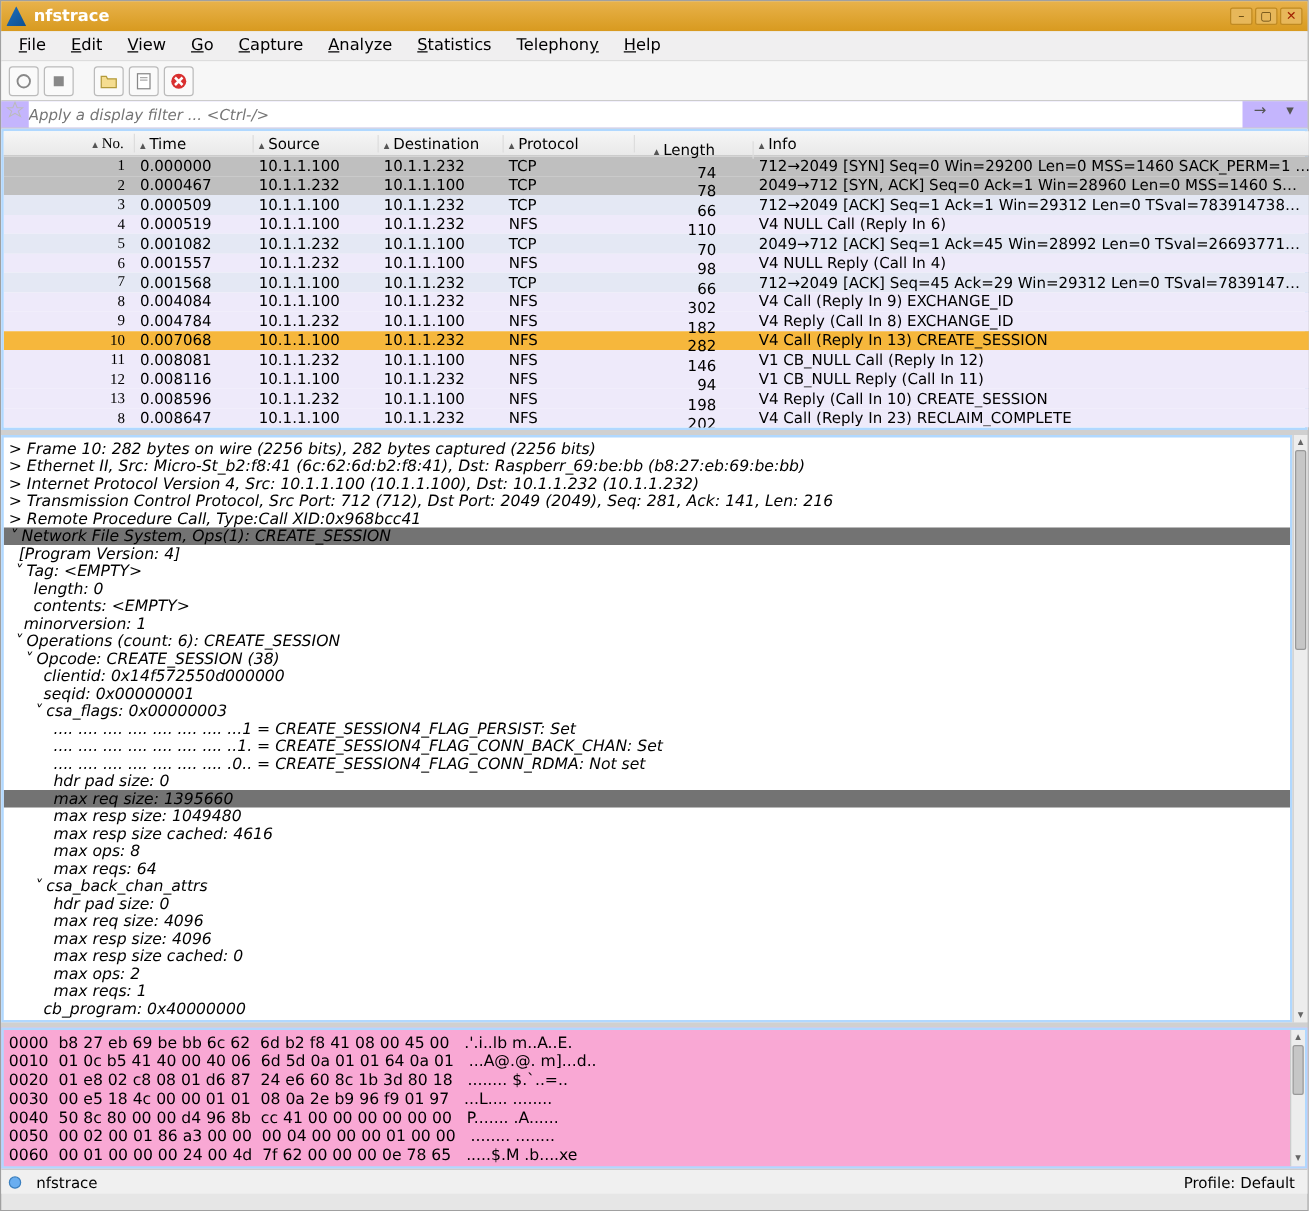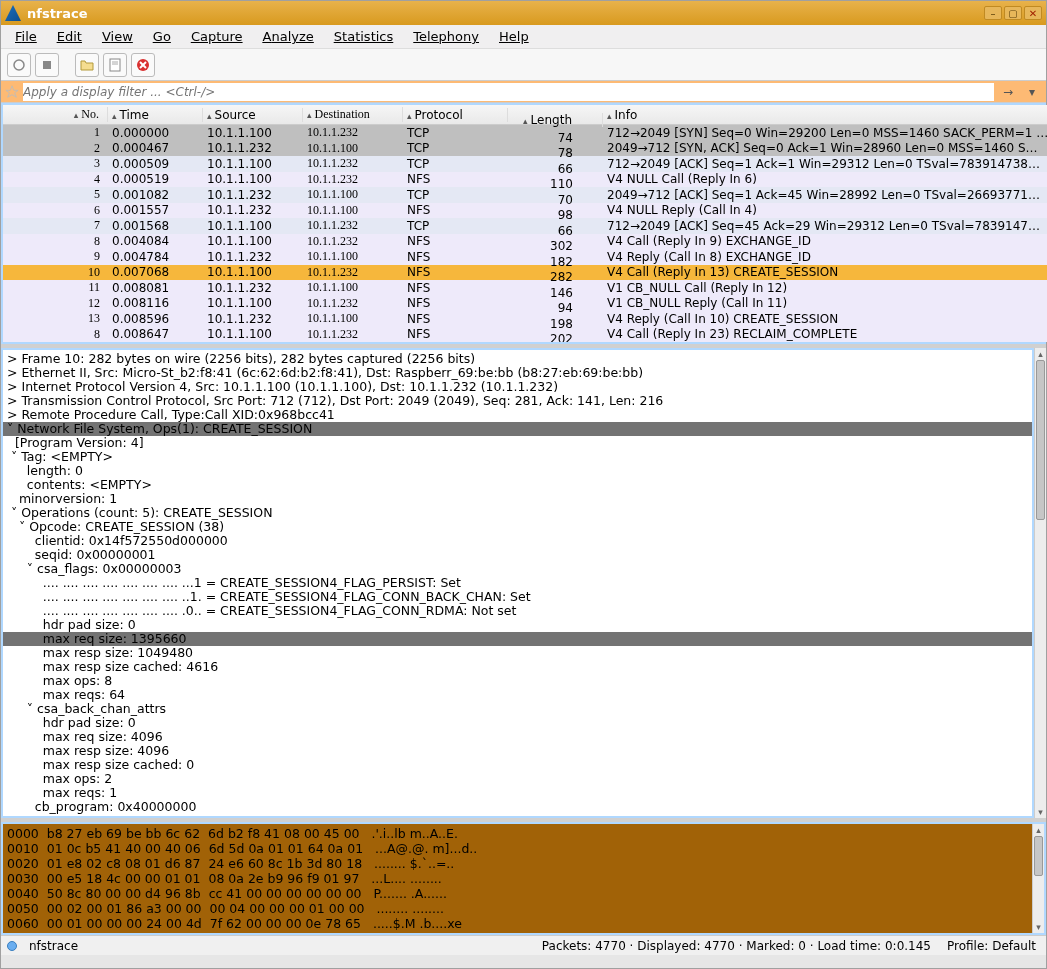--- a/index.html
+++ b/index.html
@@ -4,57 +4,57 @@
 <style>
   * { margin: 0; padding: 0; box-sizing: border-box; font-family: "Bitstream Vera Sans", "DejaVu Sans", sans-serif; }
   html, body { height: 100%; }
   body { background: #e6e6e6; font-size: 12px; }
   .window { display: flex; flex-direction: column; height: 969px; width: 1047px; border: 1px solid #a0a0a0; }
   .titlebar { display: flex; align-items: center; height: 24px; background: linear-gradient(#e8b24b,#d89a1f); padding: 0 4px; gap: 6px; }
   .titlebar .logo { width: 16px; height: 16px; background: linear-gradient(135deg,#1b6fbf,#0e4f8f); clip-path: polygon(0 100%,50% 0,100% 100%); }
   .titlebar .title { color: #fff; font-weight: bold; flex: 1; font-size: 13px; }
   .winbtns { display: flex; gap: 2px; }
   .winbtn { width: 18px; height: 14px; background: #e7b75a; border: 1px solid #c08a22; border-radius: 2px; display: flex; align-items: center; justify-content: center; font-size: 10px; color: #5a3f0a; }
-  .menubar { display: flex; align-items: center; height: 24px; background: #f0eff0; padding: 0 6px; gap: 4px; font-size: 13px; border-bottom: 1px solid #ddd; text-decoration: underline; }
+  .menubar { display: flex; align-items: center; height: 24px; background: #f0eff0; padding: 0 6px; gap: 4px; font-size: 13px; border-bottom: 1px solid #ddd; }
   .menuitem { padding: 2px 8px; cursor: default; }
   .menuitem .ul { text-decoration: underline; }
   .toolbar { display: flex; align-items: center; height: 32px; background: #f7f7f7; padding: 0 6px; gap: 4px; border-bottom: 1px solid #ccc; }
   .tbtn { width: 24px; height: 24px; border: 1px solid #bbb; border-radius: 3px; background: #fafafa; display: flex; align-items: center; justify-content: center; }
   .tbtn svg { width: 16px; height: 16px; }
-  .filterbar { display: flex; align-items: center; height: 22px; background: #fdba74; border-bottom: 1px solid #ccc; padding: 0 4px; gap: 4px; }
+  .filterbar { display: flex; height: 22px; background: #c4b5fd; border-bottom: 1px solid #ccc; padding: 0 4px; gap: 4px; }
   .star { width: 14px; height: 14px; color: #bbb; }
   .filterinput { flex: 1; border: none; outline: none; font-style: italic; color: #999; font-size: 12px; padding: 2px 0; }
   .arrowbtn { width: 20px; text-align: center; color: #555; }
   .packets { flex: 0 0 auto; display: flex; flex-direction: column; border: 2px solid #b0d8ff; background: #fff; }
   .pkthead { display: flex; background: linear-gradient(#f6f6f6,#e9e9e9); border-bottom: 1px solid #ccc; height: 20px; align-items: center; }
   .pkthead div { font-size: 12px; padding: 0 4px; border-right: 1px solid #ddd; overflow: hidden; white-space: nowrap; position: relative; }
   .pkthead div::before { content: "\25B4"; color: #555; font-size: 9px; margin-right: 3px; }
   .pktbody { font-family: "Bitstream Vera Sans", sans-serif; font-size: 12px; overflow: hidden; }
   .pktrow { display: flex; height: 15.5px; align-items: center; white-space: nowrap; }
   .pktrow div { padding: 0 4px; overflow: hidden; }
   .c-no    { width: 105px; text-align: right; padding-right: 8px !important; font-family: Liberation Serif, serif; }
   .c-time  { width: 95px; text-align: left; }
   .c-src   { width: 100px; }
-  .c-dst   { width: 100px; font-family: Liberation Serif, serif; }
+  .c-dst   { width: 100px; }
   .c-proto { width: 105px; }
   .c-len   { width: 95px; text-align: right; padding-right: 30px !important; margin-top: 10px; }
   .c-info  { flex: 1; text-align: left; }
 
   .row-tcp { background: #e4e8f4; color: #000; }
   .row-selgrey { background: #bfbfbf; color: #000; }
   .row-lavender { background: #eeeafa; color: #000; }
   .row-sel { background: #f6b73c; color: #000; }
 
   .treepane { flex: 1 1 auto; background: #fff; border: 2px solid #b0d8ff; overflow: hidden; font-family: "Courier New", monospace; font-size: 12.5px; line-height: 14px; padding: 2px 0; }
-  .tl { white-space: pre; padding: 0 4px; }
+  .tl { white-space: pre; padding: 0 4px; font-style: italic; }
   .hl { background: #737373; }
   .treewrap { display: flex; }
   .treescroll { flex:1; overflow: hidden; }
 
-  .hexpane { flex: 0 0 auto; background: #a16207; border: 2px solid #b0d8ff; font-family: "Courier New", monospace; font-size: 12.5px; line-height: 15px; padding: 2px 4px; white-space: pre; display:flex; }
+  .hexpane { flex: 0 0 auto; background: #f9a8d4; border: 2px solid #b0d8ff; font-family: "Courier New", monospace; font-size: 12.5px; line-height: 15px; padding: 2px 4px; white-space: pre; display:flex; }
   .hexpane .hexscroll{ flex:1; overflow:hidden; }
 
   .statusbar { display: flex; align-items: center; height: 20px; background: #f0f0f0; border-top: 1px solid #ccc; font-size: 12px; padding: 0 6px; gap: 8px; }
   .statusbar .dot { width: 10px; height: 10px; border-radius: 50%; background: #6aaef0; border: 1px solid #3a7fbf; }
   .statusbar .seg { padding: 0 4px; }
   .flexspace { flex: 1; }
 
   .gutter { height: 4px; background: #d0d0d0; cursor: row-resize; }
   .vscroll { width: 12px; background: #ededed; border-left: 1px solid #ccc; display:flex; flex-direction:column; }
   .vscroll .up,.vscroll .down{height:12px;display:flex;align-items:center;justify-content:center;font-size:9px;color:#666;}
@@ -283,21 +283,21 @@
         <div class="tl">&gt; Ethernet II, Src: Micro-St_b2:f8:41 (6c:62:6d:b2:f8:41), Dst: Raspberr_69:be:bb (b8:27:eb:69:be:bb)</div>
         <div class="tl">&gt; Internet Protocol Version 4, Src: 10.1.1.100 (10.1.1.100), Dst: 10.1.1.232 (10.1.1.232)</div>
         <div class="tl">&gt; Transmission Control Protocol, Src Port: 712 (712), Dst Port: 2049 (2049), Seq: 281, Ack: 141, Len: 216</div>
         <div class="tl">&gt; Remote Procedure Call, Type:Call XID:0x968bcc41</div>
         <div class="tl hl">˅ Network File System, Ops(1): CREATE_SESSION</div>
         <div class="tl">  [Program Version: 4]</div>
         <div class="tl"> ˅ Tag: &lt;EMPTY&gt;</div>
         <div class="tl">     length: 0</div>
         <div class="tl">     contents: &lt;EMPTY&gt;</div>
         <div class="tl">   minorversion: 1</div>
-        <div class="tl"> ˅ Operations (count: 5): CREATE_SESSION</div>
+        <div class="tl"> ˅ Operations (count: 6): CREATE_SESSION</div>
         <div class="tl">   ˅ Opcode: CREATE_SESSION (38)</div>
         <div class="tl">       clientid: 0x14f572550d000000</div>
         <div class="tl">       seqid: 0x00000001</div>
         <div class="tl">     ˅ csa_flags: 0x00000003</div>
         <div class="tl">         .... .... .... .... .... .... .... ...1 = CREATE_SESSION4_FLAG_PERSIST: Set</div>
         <div class="tl">         .... .... .... .... .... .... .... ..1. = CREATE_SESSION4_FLAG_CONN_BACK_CHAN: Set</div>
         <div class="tl">         .... .... .... .... .... .... .... .0.. = CREATE_SESSION4_FLAG_CONN_RDMA: Not set</div>
         <div class="tl">         hdr pad size: 0</div>
         <div class="tl hl">         max req size: 1395660</div>
         <div class="tl">         max resp size: 1049480</div>
@@ -328,17 +328,16 @@
     <div class="hexscroll" id="hexpane"><div>0000  b8 27 eb 69 be bb 6c 62  6d b2 f8 41 08 00 45 00   .'.i..lb m..A..E.</div><div>0010  01 0c b5 41 40 00 40 06  6d 5d 0a 01 01 64 0a 01   ...A@.@. m]...d..</div><div>0020  01 e8 02 c8 08 01 d6 87  24 e6 60 8c 1b 3d 80 18   ........ $.`..=..</div><div>0030  00 e5 18 4c 00 00 01 01  08 0a 2e b9 96 f9 01 97   ...L.... ........</div><div>0040  50 8c 80 00 00 d4 96 8b  cc 41 00 00 00 00 00 00   P....... .A......</div><div>0050  00 02 00 01 86 a3 00 00  00 04 00 00 00 01 00 00   ........ ........</div><div>0060  00 01 00 00 00 24 00 4d  7f 62 00 00 00 0e 78 65   .....$.M .b....xe</div></div>
     <div class="vscroll" style="margin:-2px -4px -2px 0;">
       <div class="up">▴</div><div class="track"><div class="thumb" style="height:40px;"></div></div><div class="down">▾</div>
     </div>
   </div>
 
   <div class="statusbar">
     <div class="dot"></div>
     <div class="seg">nfstrace</div>
     <div class="flexspace"></div>
-    <div class="seg">Packets: 4770 · Displayed: 4770 · Marked: 0 · Load time: 0:0.145</div>
     <div class="seg">Profile: Default</div>
   </div>
 
 </div>
 
 </body></html>

